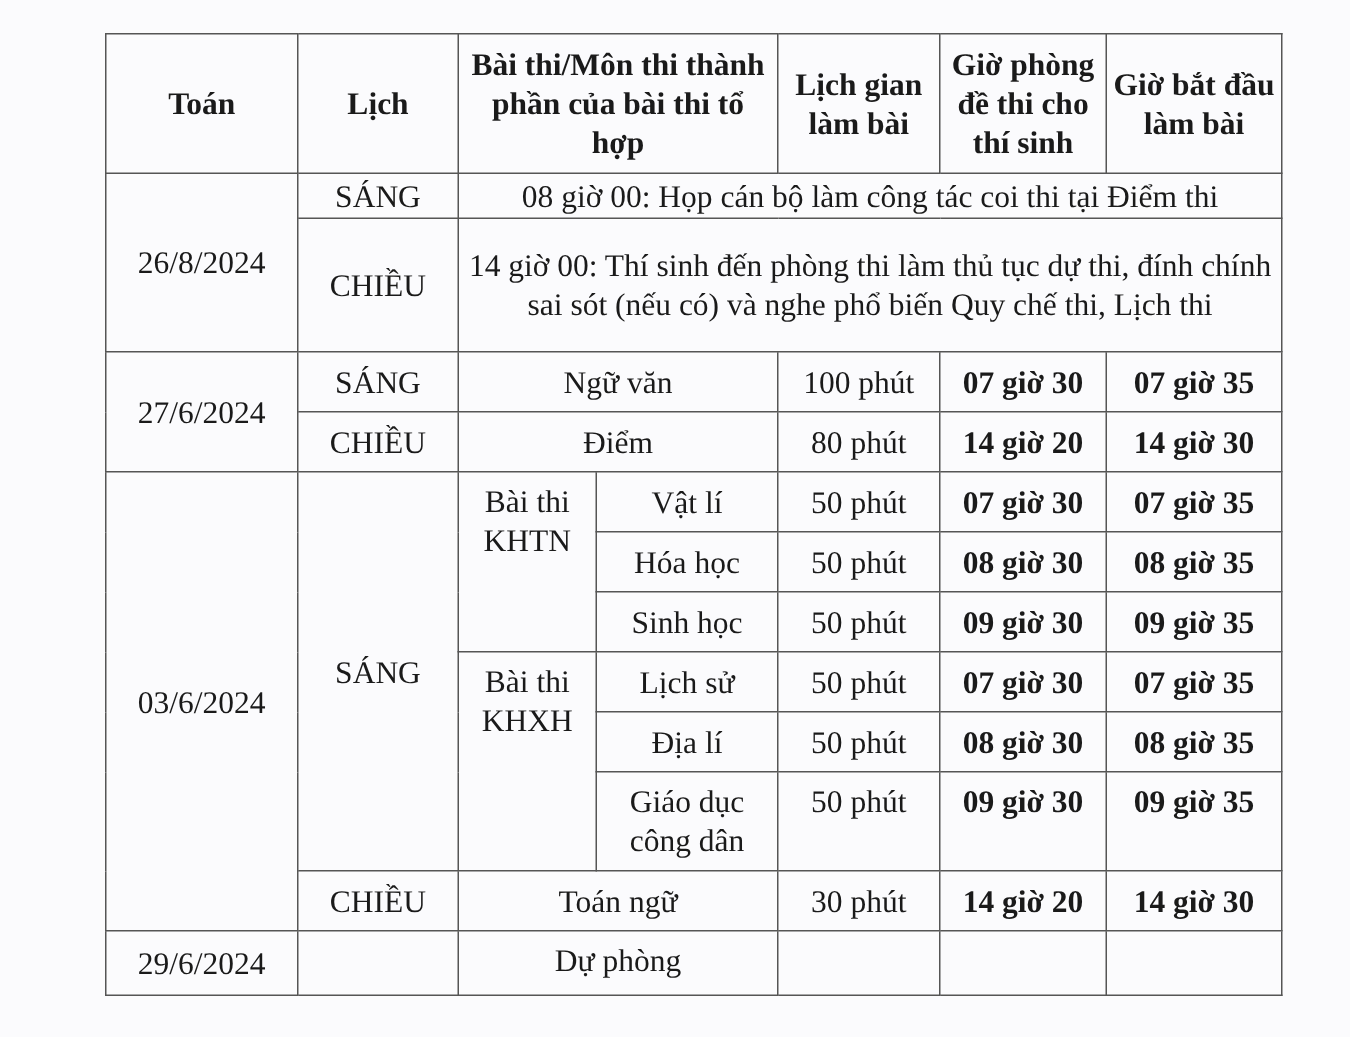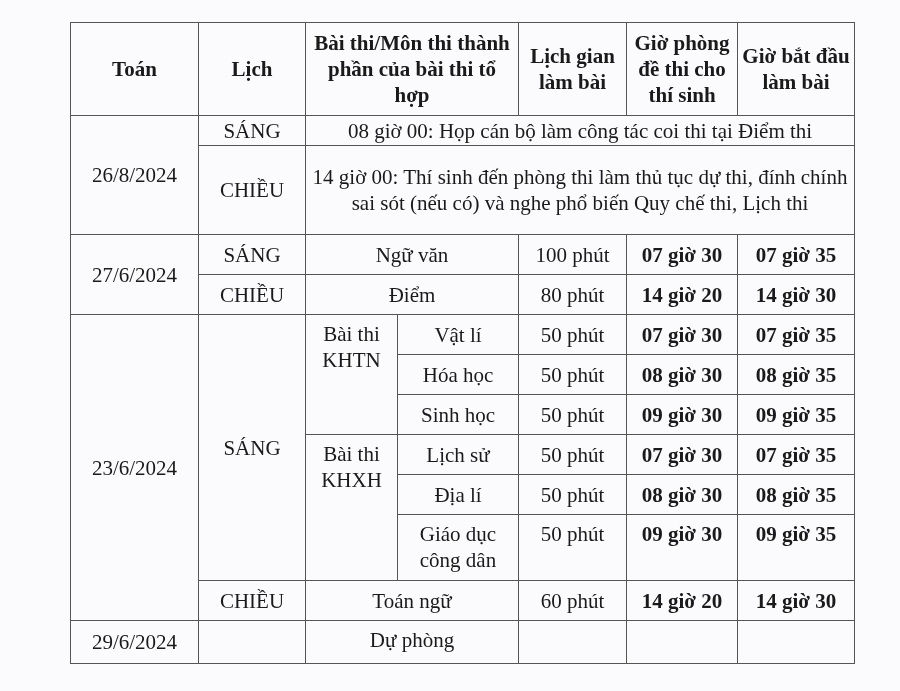--- a/index.html
+++ b/index.html
@@ -85,21 +85,21 @@
     </tr>
     <tr class="h-std">
       <td>CHIỀU</td>
       <td colspan="2">Điểm</td>
       <td>80 phút</td>
       <td class="bold">14 giờ 20</td>
       <td class="bold">14 giờ 30</td>
     </tr>
 
     <tr class="h-std">
-      <td rowspan="7">23/6/2024</td>
+      <td rowspan="7">03/6/2024</td>
       <td rowspan="6">SÁNG</td>
       <td rowspan="3" class="top">Bài thi KHTN</td>
       <td>Vật lí</td>
       <td>50 phút</td>
       <td class="bold">07 giờ 30</td>
       <td class="bold">07 giờ 35</td>
     </tr>
     <tr class="h-std">
       <td>Hóa học</td>
       <td>50 phút</td>
@@ -129,21 +129,21 @@
     <tr class="h-gd">
       <td class="top">Giáo dục công dân</td>
       <td class="top">50 phút</td>
       <td class="bold top">09 giờ 30</td>
       <td class="bold top">09 giờ 35</td>
     </tr>
 
     <tr class="h-std">
       <td>CHIỀU</td>
       <td colspan="2">Toán ngữ</td>
-      <td>60 phút</td>
+      <td>30 phút</td>
       <td class="bold">14 giờ 20</td>
       <td class="bold">14 giờ 30</td>
     </tr>
 
     <tr class="h-last">
       <td>29/6/2024</td>
       <td></td>
       <td colspan="2" class="top">Dự phòng</td>
       <td></td>
       <td></td>

